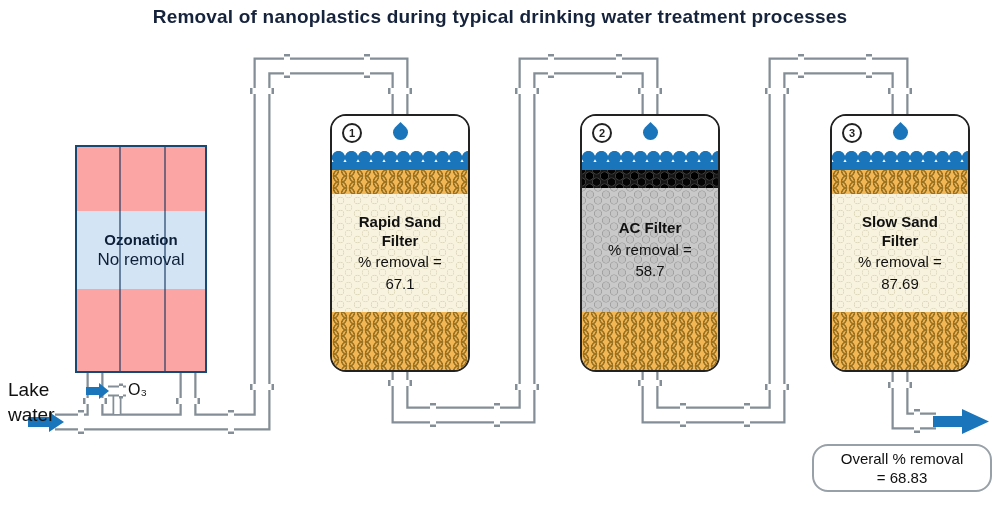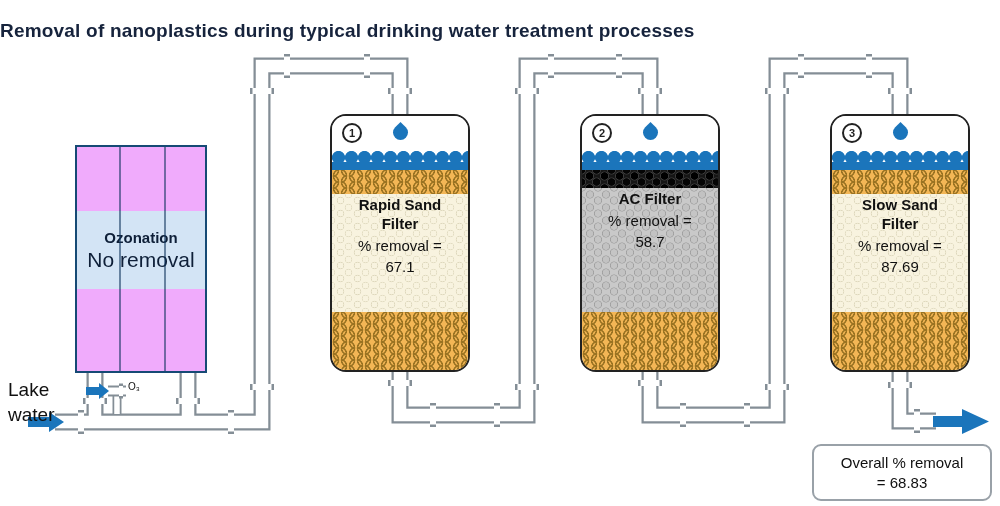--- a/index.html
+++ b/index.html
@@ -1,19 +1,19 @@
 <!DOCTYPE html>
 <html><head>
 <meta charset="utf-8">
 <style>
   *{box-sizing:border-box;margin:0;padding:0}
   body{background:#fff}
   .stage{position:relative;width:1000px;height:506px;background:#fff;overflow:hidden;
          font-family:"Liberation Sans",sans-serif;color:#101010}
-  .title{position:absolute;top:20px;left:0;width:100%;text-align:left;
+  .title{position:absolute;top:6px;left:0;width:100%;text-align:center;
          font-size:19px;font-weight:bold;color:#16233c;letter-spacing:.2px}
   .pipes{position:absolute;left:0;top:0;z-index:1}
 
   
   .tank{position:absolute;top:114px;width:140px;height:258px;border:2px solid #222;
         border-radius:16px;overflow:hidden;background:#fff;z-index:2;
         display:flex;flex-direction:column}
   .headspace{position:relative;height:34px;background:#fff;flex:0 0 auto}
   .badge{position:absolute;left:10px;top:7px;width:20px;height:20px;border:2px solid #222;
          border-radius:50%;background:#fff;display:flex;align-items:center;justify-content:center;
@@ -30,50 +30,50 @@
         radial-gradient(circle 8px at center,rgba(0,0,0,0) 5.5px,#9a7322 6px,#9a7322 7px,rgba(0,0,0,0) 7.6px);
       background-size:16px 12px;background-position:0 0,8px 6px}
   .band-top{height:24px;flex:0 0 auto}
   .band-bottom{height:58px;flex:0 0 auto}
   .black-band{height:18px;flex:0 0 auto;background-color:#161616;
       background-image:
         radial-gradient(circle 6px at center,#000 3.4px,#3c3c3c 4px,rgba(0,0,0,0) 5px),
         radial-gradient(circle 6px at center,#050505 3.4px,#3c3c3c 4px,rgba(0,0,0,0) 5px);
       background-size:15px 12px;background-position:0 0,7px 6px}
   .tank-body{flex:1 1 auto;display:flex;flex-direction:column;align-items:center;
-      text-align:center;padding:2px;gap:2px}
+      justify-content:center;text-align:center;padding:2px;gap:2px}
   .sand-body{background-color:#f8f3df;
       background-image:
         radial-gradient(circle 4.5px at center,rgba(0,0,0,0) 2.8px,#dcd5ba 3.2px,rgba(0,0,0,0) 4.1px),
         radial-gradient(circle 4.5px at center,rgba(0,0,0,0) 2.8px,#e0dabf 3.2px,rgba(0,0,0,0) 4.1px);
       background-size:17px 13px;background-position:0 0,8px 7px}
   .ac-body{background-color:#c9c9c9;
       background-image:
         radial-gradient(circle 5px at center,#c2c2c2 3px,#9e9e9e 3.6px,rgba(0,0,0,0) 4.4px),
         radial-gradient(circle 5px at center,#c5c5c5 3px,#9e9e9e 3.6px,rgba(0,0,0,0) 4.4px);
       background-size:16px 13px;background-position:0 0,8px 6px}
   .tank-name{font-weight:bold;font-size:15px;line-height:1.25;white-space:pre-line}
   .removal{font-size:15px;line-height:1.3}
 
   
-  .ozon{position:absolute;left:75px;top:145px;width:132px;height:228px;background:#f0abfc;
+  .ozon{position:absolute;left:75px;top:145px;width:132px;height:228px;background:#fca5a5;
         border:2px solid #164a75;z-index:2}
   .divider{position:absolute;top:0;bottom:0;width:2px;background:rgba(12,50,90,.55)}
   .ozon-band{position:absolute;left:0;right:0;top:64px;height:78px;background:#d3e4f5;
         display:flex;flex-direction:column;align-items:center;justify-content:center;
         color:#0e1f38;gap:2px}
   .ozon-name{font-weight:bold;font-size:15px}
-  .ozon-removal{font-size:21px}
+  .ozon-removal{font-size:17px}
 
   
   .lake-label{position:absolute;left:8px;top:377px;font-size:19px;line-height:1.32;
         white-space:pre-line;z-index:3}
-  .o3-label{position:absolute;left:128px;top:381px;font-size:10px;z-index:3}
-  .overall-box{position:absolute;left:812px;top:444px;width:180px;height:57px;background:#fff;
-        border:2px solid #99a1a8;border-radius:9px;display:flex;flex-direction:column;
+  .o3-label{position:absolute;left:128px;top:381px;font-size:16px;z-index:3}
+  .overall-box{position:absolute;left:812px;top:444px;width:180px;height:48px;background:#fff;
+        border:2px solid #99a1a8;border-radius:16px;display:flex;flex-direction:column;
         align-items:center;justify-content:center;font-size:15px;line-height:1.3;z-index:3}
 </style>
 </head>
 <body>
 
 <div class="stage">
 
   <div class="title">Removal of nanoplastics during typical drinking water treatment processes</div>
 
   <svg class="pipes" width="1000" height="506" viewBox="0 0 1000 506">

